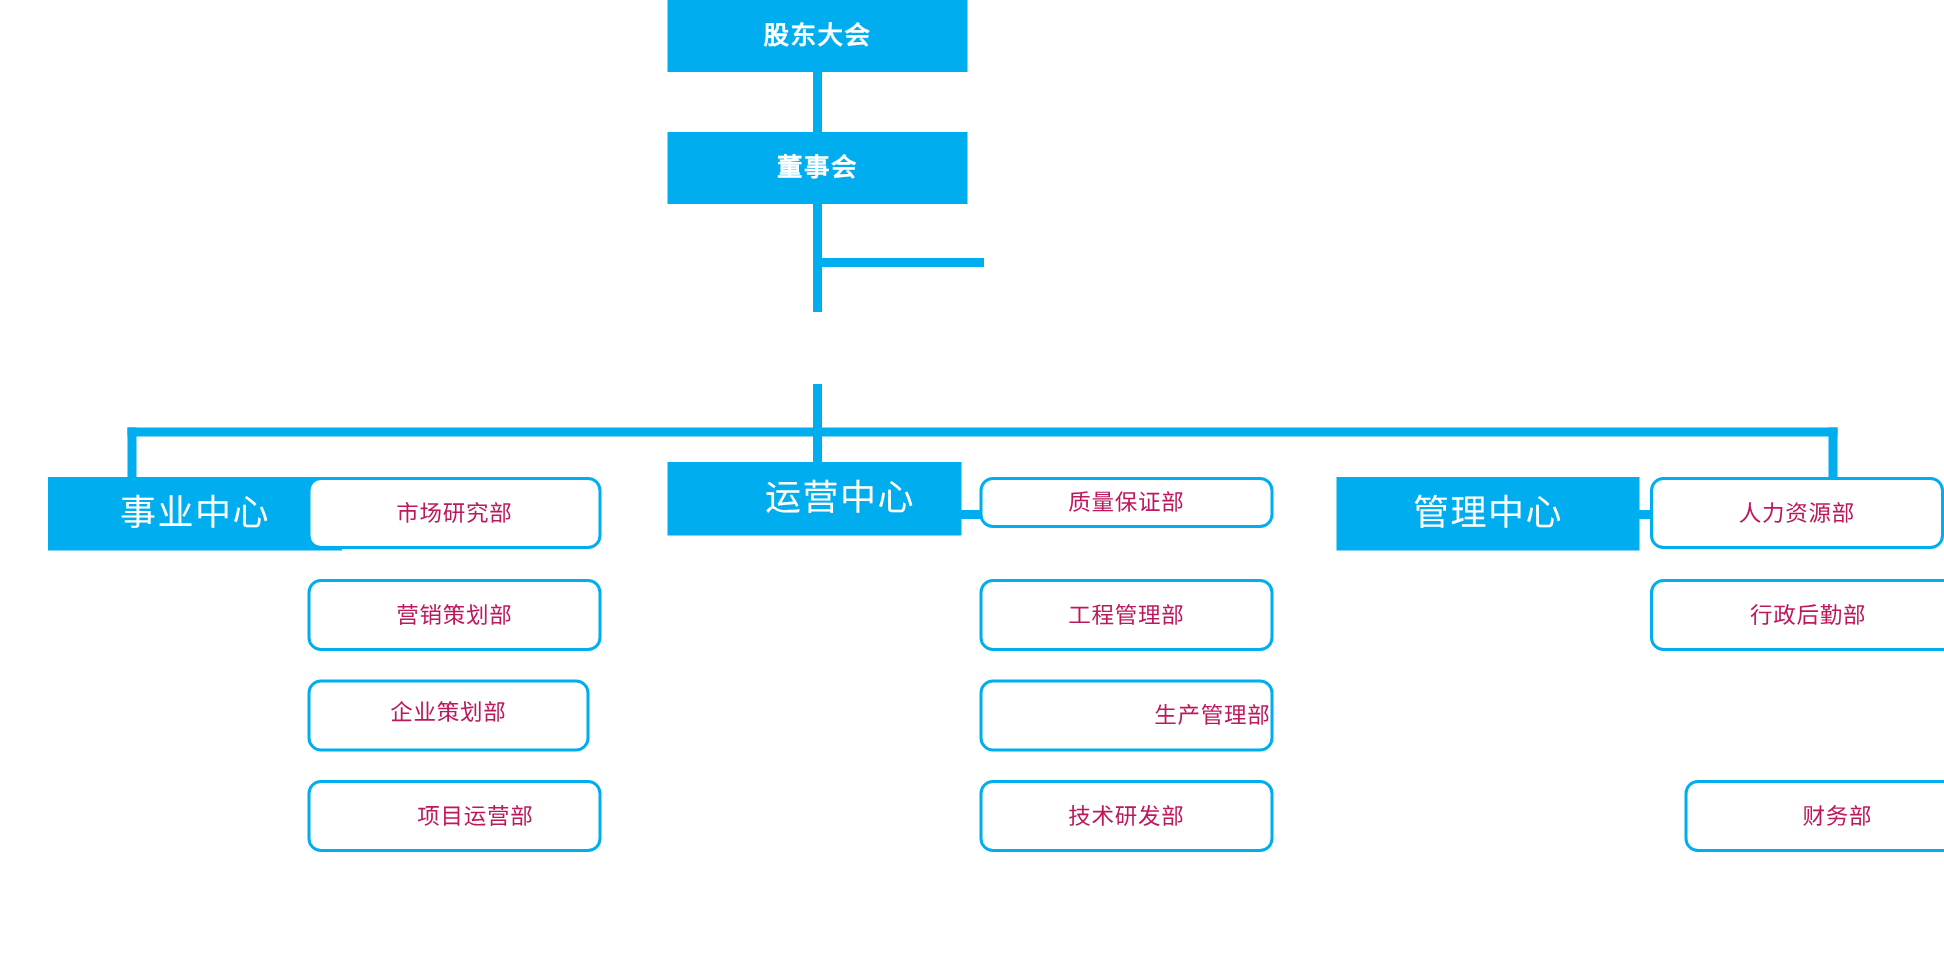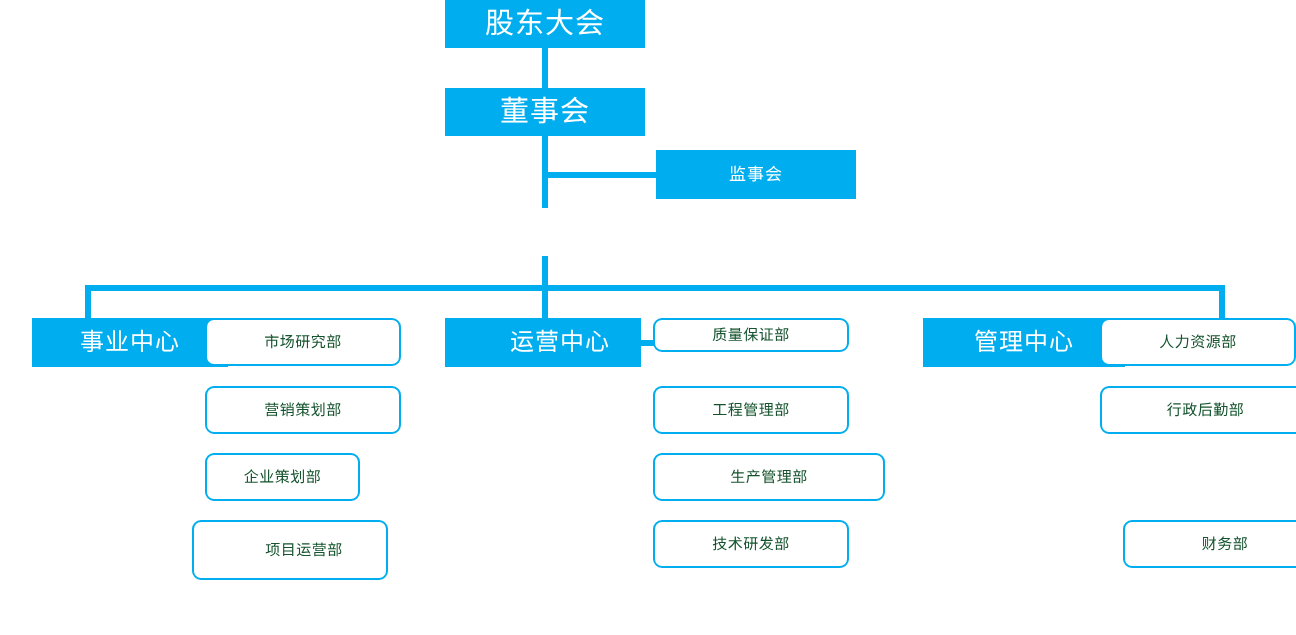--- a/index.html
+++ b/index.html
@@ -36,27 +36,27 @@
     text-align: center;
     line-height: 1.1;
   }
   .node-primary {
     background: #00ADEF;
     color: #ffffff;
     border: none;
   }
   .node-dept {
     background: #ffffff;
-    color: #14532d;
+    color: #be185d;
     border: 2px solid #00ADEF;
     border-radius: 9px;
   }
 
   
-  .t-xl { font-size: 29px; font-weight: normal; letter-spacing: 1px; align-items: center; }
+  .t-xl { font-size: 17px; font-weight: bold; letter-spacing: 1px; align-items: center; }
   .t-lg { font-size: 24px; font-weight: normal; letter-spacing: 1px; }
   .t-md { font-size: 17px; font-weight: normal; letter-spacing: 1px; }
   .t-sm { font-size: 15px; font-weight: normal; letter-spacing: 0.5px; }
 </style>
 </head>
 <body>
 
 <div id="org-chart">
 
   <div class="line line-v" style="left:542px; top:48px; height:40px;"></div>
@@ -82,67 +82,64 @@
   <div class="line line-h" style="left:1088px; top:340px; width:18px;"></div>
 
   <div class="node node-primary t-xl" style="left:445px; top:0px; width:200px; height:48px;">
     <span>股东大会</span>
   </div>
 
   <div class="node node-primary t-xl" style="left:445px; top:88px; width:200px; height:48px;">
     <span>董事会</span>
   </div>
 
-  <div class="node node-primary t-md" style="left:656px; top:150px; width:200px; height:49px;">
-    <span>监事会</span>
-  </div>
 
 
   <div class="node node-primary t-lg" style="left:0px; top:318px; width:196px; height:49px;margin-left:32px;">
     <span>事业中心</span>
   </div>
 
   <div class="node node-dept t-sm" style="left:205px; top:318px; width:196px; height:48px;">
     <span>市场研究部</span>
   </div>
 
   <div class="node node-dept t-sm" style="left:205px; top:386px; width:196px; height:48px;">
     <span>营销策划部</span>
   </div>
 
-  <div class="node node-dept t-sm" style="left:205px; top:453px; width:155px; height:48px;">
+  <div class="node node-dept t-sm" style="left:205px; top:453px; width:188px; height:48px;font-family:Liberation Mono, monospace;">
     <span>企业策划部</span>
   </div>
 
-  <div class="node node-dept t-sm" style="left:192px; top:520px; width:196px; height:60px;padding-left:28px;">
+  <div class="node node-dept t-sm" style="left:205px; top:520px; width:196px; height:48px;padding-left:28px;">
     <span>项目运营部</span>
   </div>
 
-  <div class="node node-primary t-lg" style="left:445px; top:318px; width:196px; height:49px;padding-left:34px;">
+  <div class="node node-primary t-lg" style="left:445px; top:308px; width:196px; height:49px;padding-left:34px;">
     <span>运营中心</span>
   </div>
 
   <div class="node node-dept t-sm" style="left:653px; top:318px; width:196px; height:34px;">
     <span>质量保证部</span>
   </div>
 
   <div class="node node-dept t-sm" style="left:653px; top:386px; width:196px; height:48px;">
     <span>工程管理部</span>
   </div>
 
-  <div class="node node-dept t-sm" style="left:653px; top:453px; width:232px; height:48px;">
+  <div class="node node-dept t-sm" style="left:653px; top:453px; width:196px; height:48px;justify-content:flex-end;">
     <span>生产管理部</span>
   </div>
 
   <div class="node node-dept t-sm" style="left:653px; top:520px; width:196px; height:48px;">
     <span>技术研发部</span>
   </div>
 
 
-  <div class="node node-primary t-lg" style="left:891px; top:318px; width:202px; height:49px;margin-left:32px;">
+  <div class="node node-primary t-lg" style="left:891px; top:318px; width:202px; height:49px;">
     <span>管理中心</span>
   </div>
 
   <div class="node node-dept t-sm" style="left:1100px; top:318px; width:196px; height:48px;">
     <span>人力资源部</span>
   </div>
 
   <div class="node node-dept t-sm" style="left:1100px; top:386px; width:211px; height:48px;">
     <span>行政后勤部</span>
   </div>

